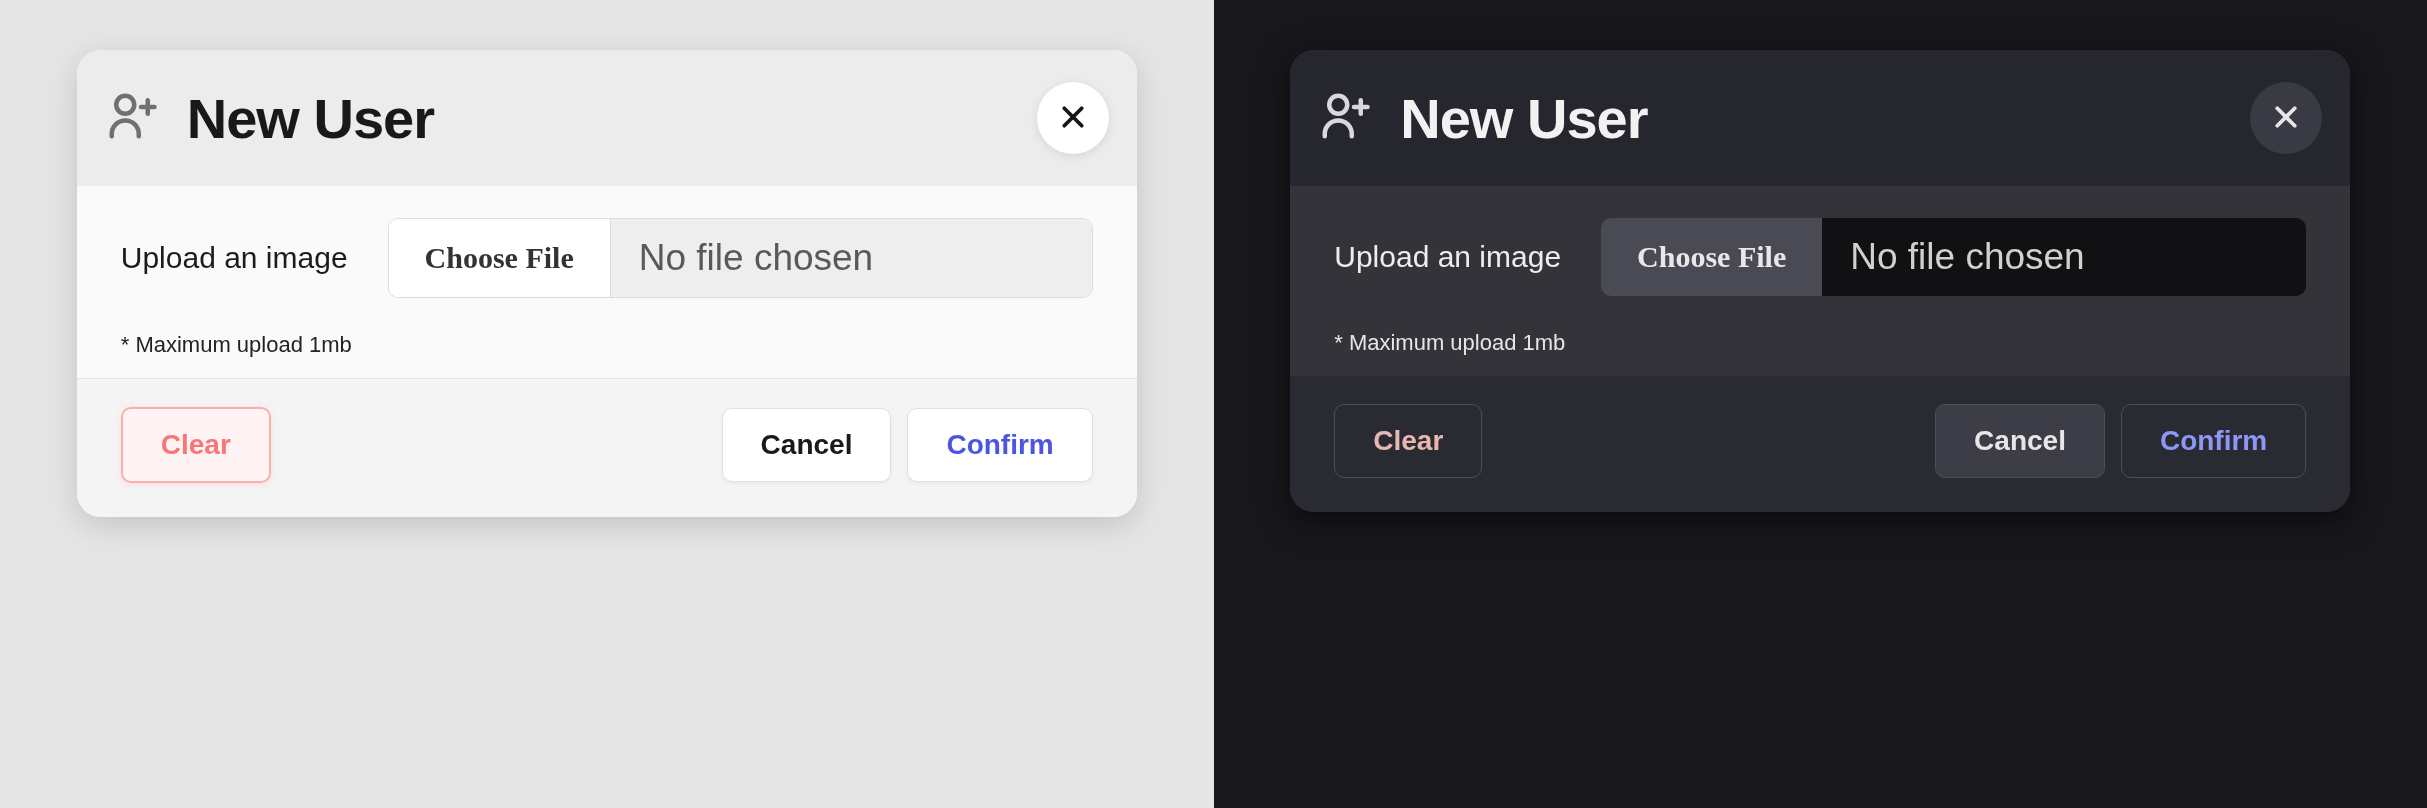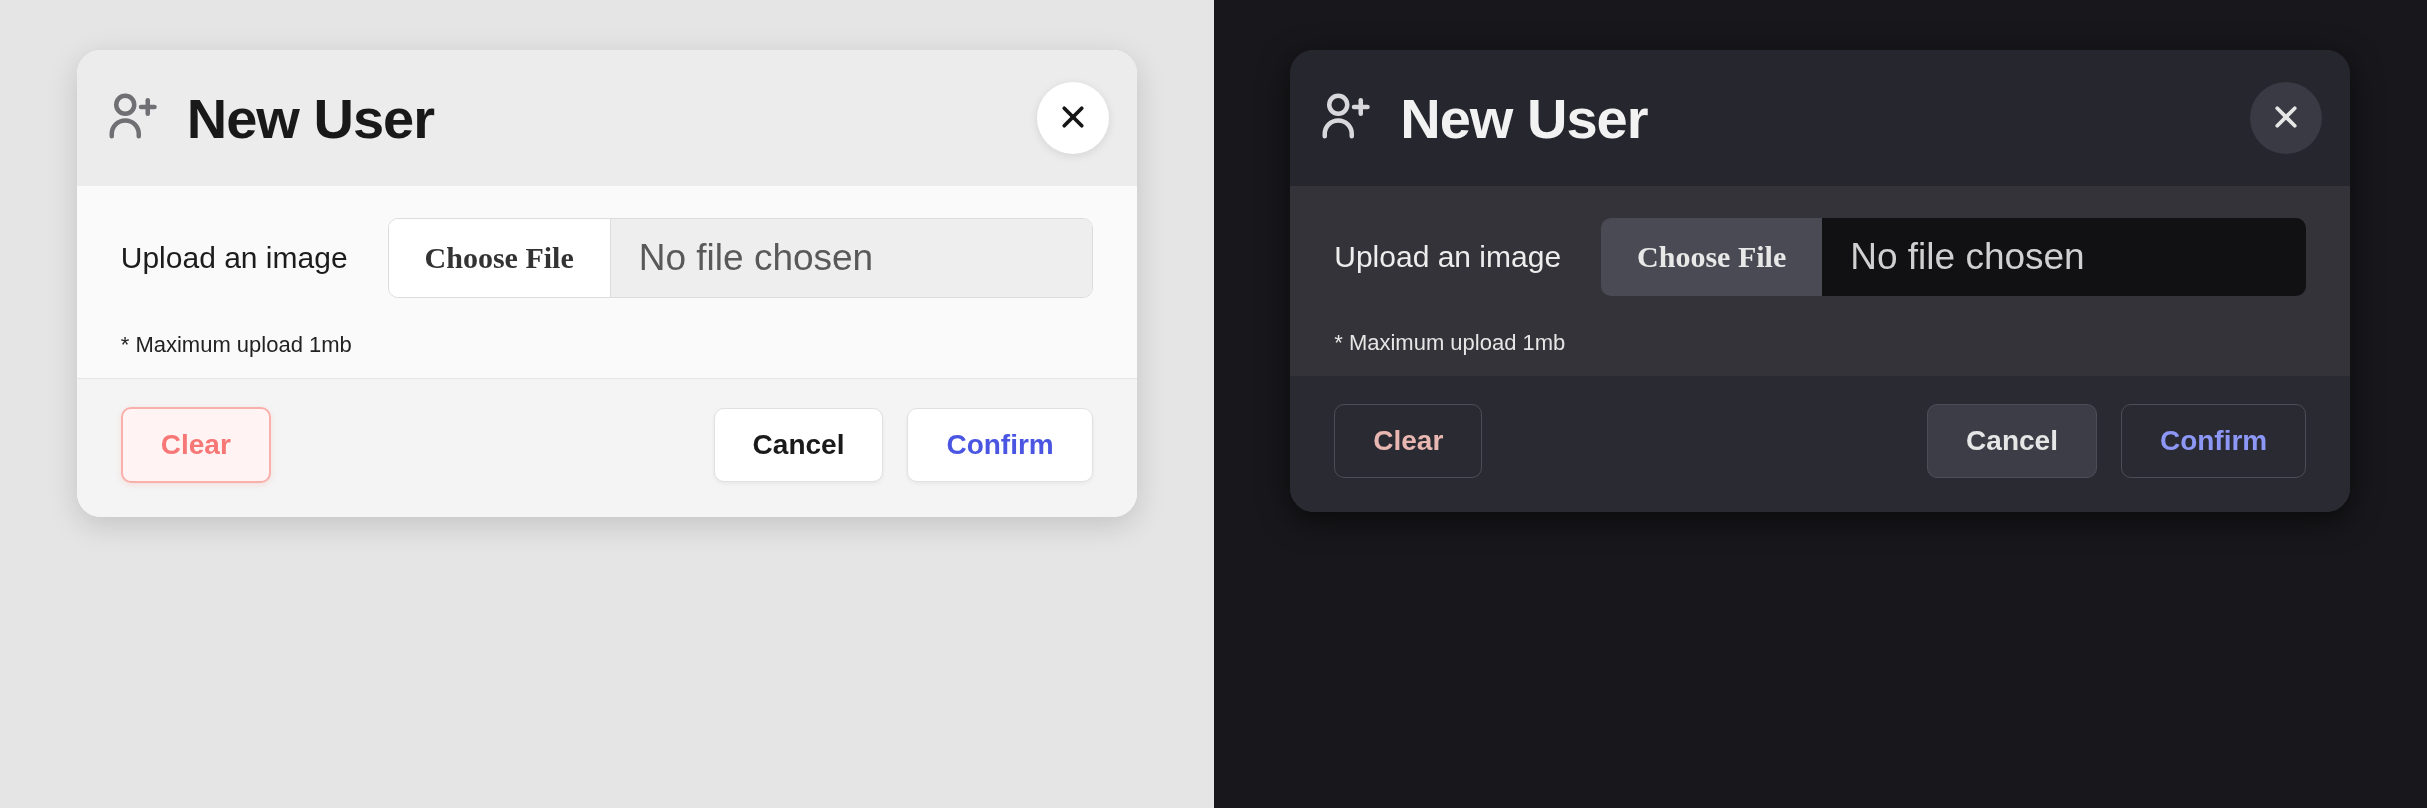--- a/index.html
+++ b/index.html
@@ -169,21 +169,21 @@
     .dialog-footer {
       display: flex;
       align-items: center;
       justify-content: space-between;
       padding: 28px 44px 34px 44px;
     }
     .light .dialog-footer { background: #f4f4f4; border-top: 1px solid #e6e6e6; }
     .dark .dialog-footer { background: #2a2a32; }
     .footer-right {
       display: flex;
-      gap: 24px;
+      gap: 16px;
     }
     .btn {
       padding: 20px 38px;
       border-radius: 10px;
       font-size: 28px;
       font-weight: 700;
       cursor: pointer;
       border: 1px solid transparent;
     }
     .light .btn-clear {

